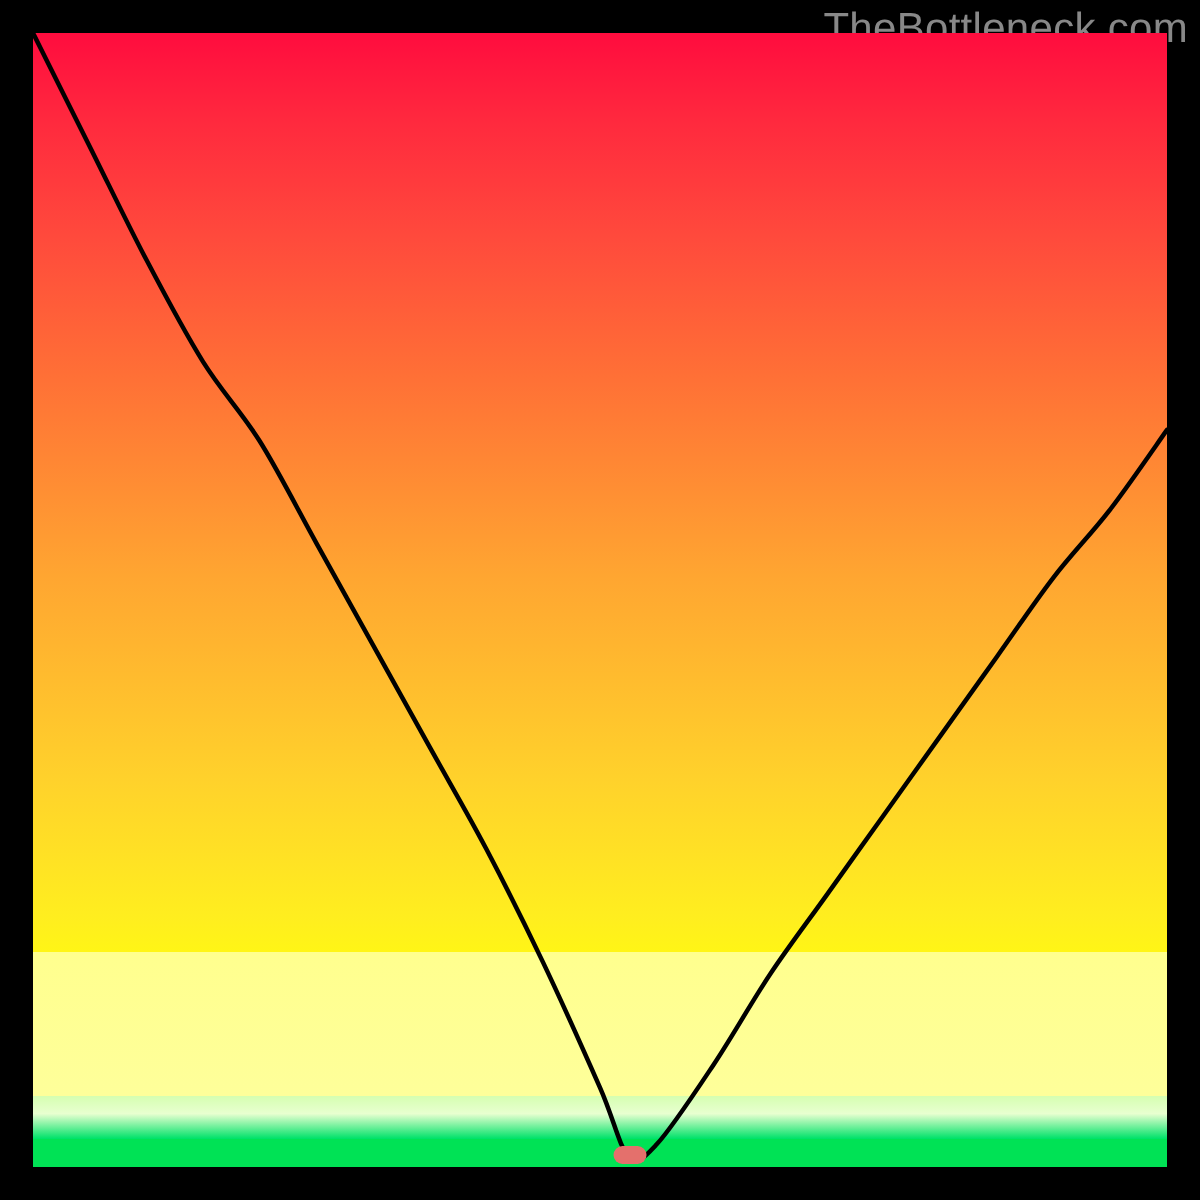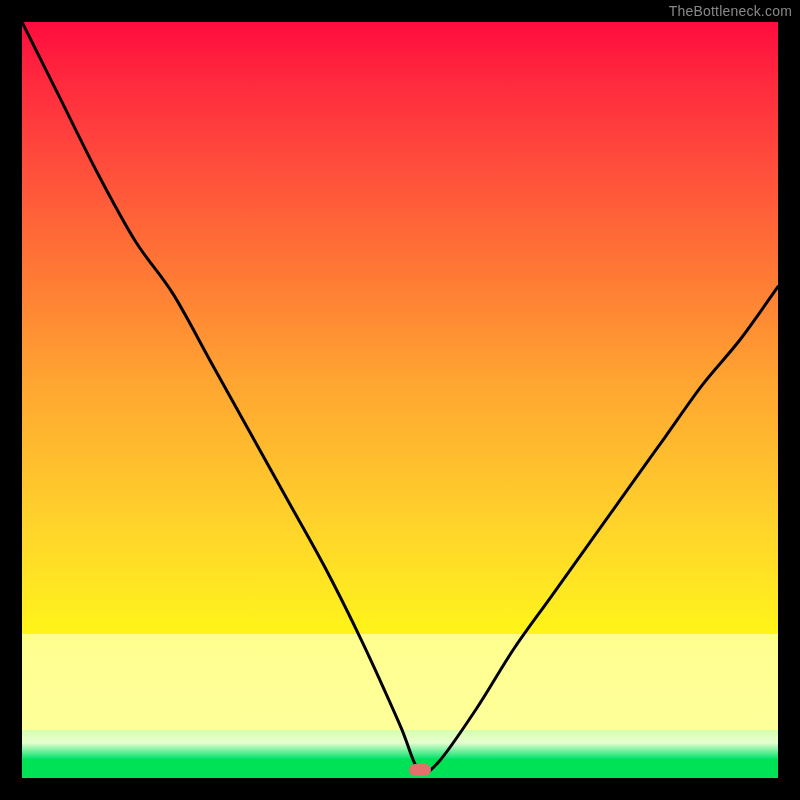--- a/index.html
+++ b/index.html
@@ -43,21 +43,21 @@
         #fff516 81%,
         rgba(0,0,0,0) 81%
       ),
       #ffee1f;
   }
   .watermark {
     position: absolute;
     top: 3px;
     right: 8px;
     color: #888;
-    font-size: 14px;
+    font-size: 28px;
     font-weight: 400;
     letter-spacing: 0.2px;
     user-select: none;
   }
   svg.curve {
     position: absolute;
     left: 0;
     top: 0;
     width: 756px;
     height: 756px;

